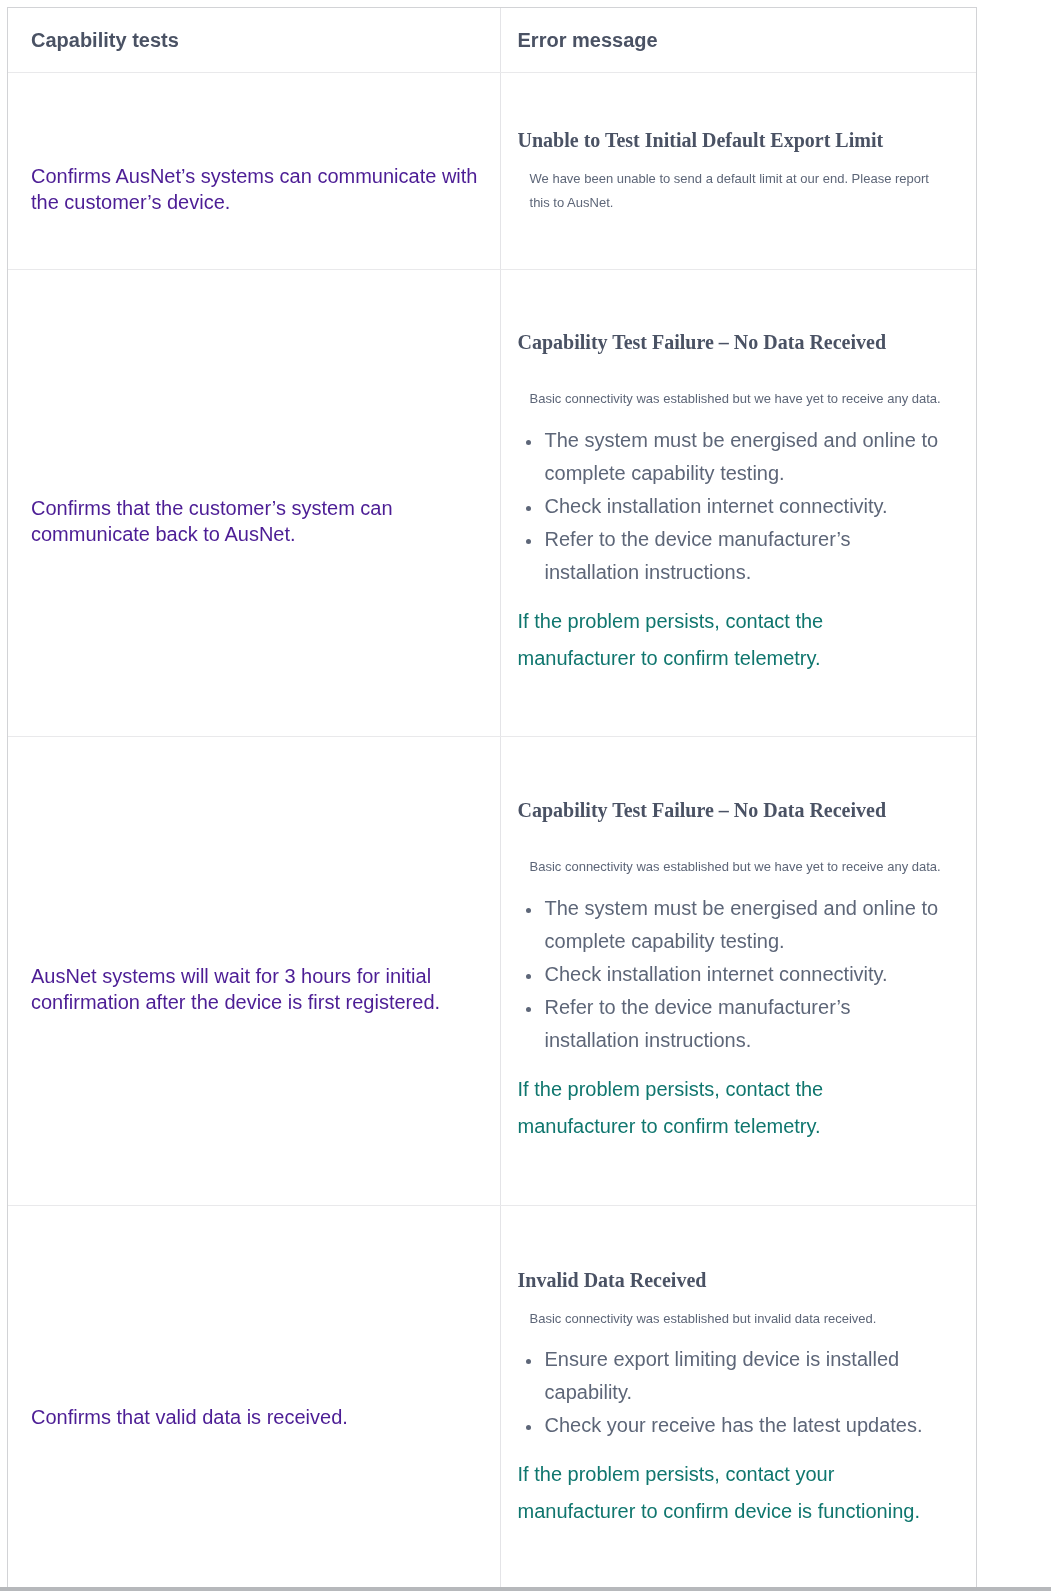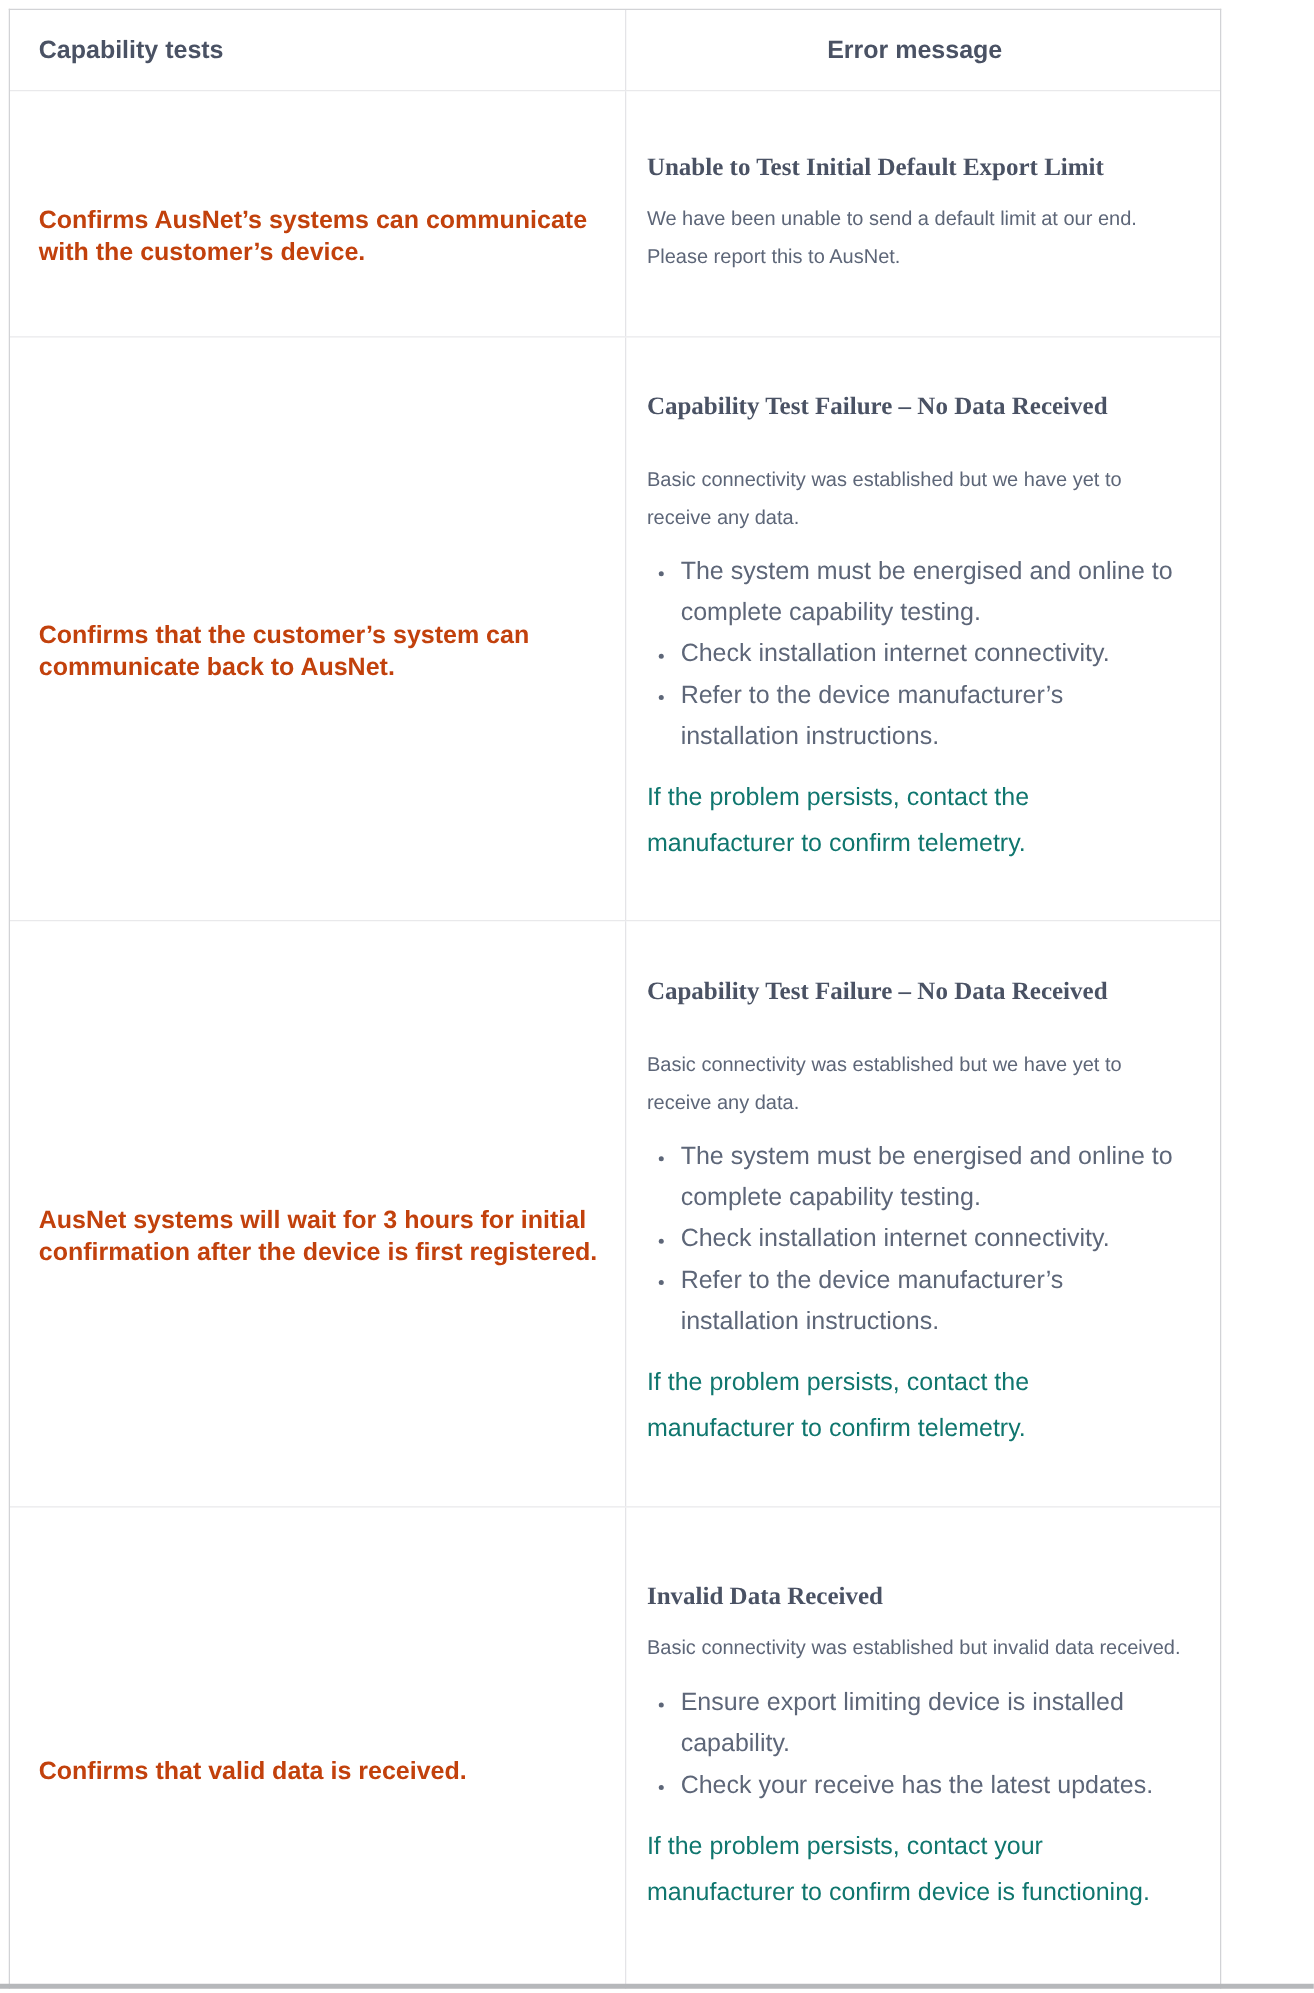--- a/index.html
+++ b/index.html
@@ -40,54 +40,54 @@
     padding: 14px 16px 14px 23px;
   }
   .cell.right {
     width: 510px;
     display: flex;
     flex-direction: column;
     justify-content: center;
     padding: 26px 30px 26px 17px;
   }
   .row-header { min-height: 64px; }
-  .row-header .cell.right { padding-top: 8px; padding-bottom: 8px; text-align: center; }
+  .row-header .cell.right { padding-top: 8px; padding-bottom: 8px; }
   .row-header .cell.left  { padding-top: 8px; padding-bottom: 8px; }
   .row-1 { min-height: 196px; }
   .row-2 { min-height: 466px; }
   .row-3 { min-height: 468px; }
   .row-4 { min-height: 385px; }
 
   .col-header {
     font-size: 20px;
     font-weight: bold;
     color: #4a5264;
     line-height: 1.3;
   }
   .test-text {
     font-size: 20px;
-    font-weight: bold;
-    color: #c2410c;
+    font-weight: normal;
+    color: #4c1d95;
     line-height: 1.3;
     max-width: 490px;
     margin-top: 36px;
   }
   .error-content { max-width: 463px; }
   .error-title {
     margin: 0 0 14px 0;
     font-size: 20px;
     font-weight: bold;
     color: #4a5264;
     line-height: 1.3;
     font-family: Liberation Serif, serif;
   }
   .gap-lg .error-title { margin-bottom: 32px; }
   .error-intro {
-    margin: 0 0 12px 0;
-    font-size: 16px;
+    margin: 0 0 12px 12px;
+    font-size: 13px;
     color: #5d6678;
     line-height: 1.85;
   }
   .row-1 .error-intro { margin-bottom: 0; }
   .error-bullets {
     margin: 0;
     padding: 0 0 0 24px;
     list-style: disc;
   }
   .error-bullets li {

